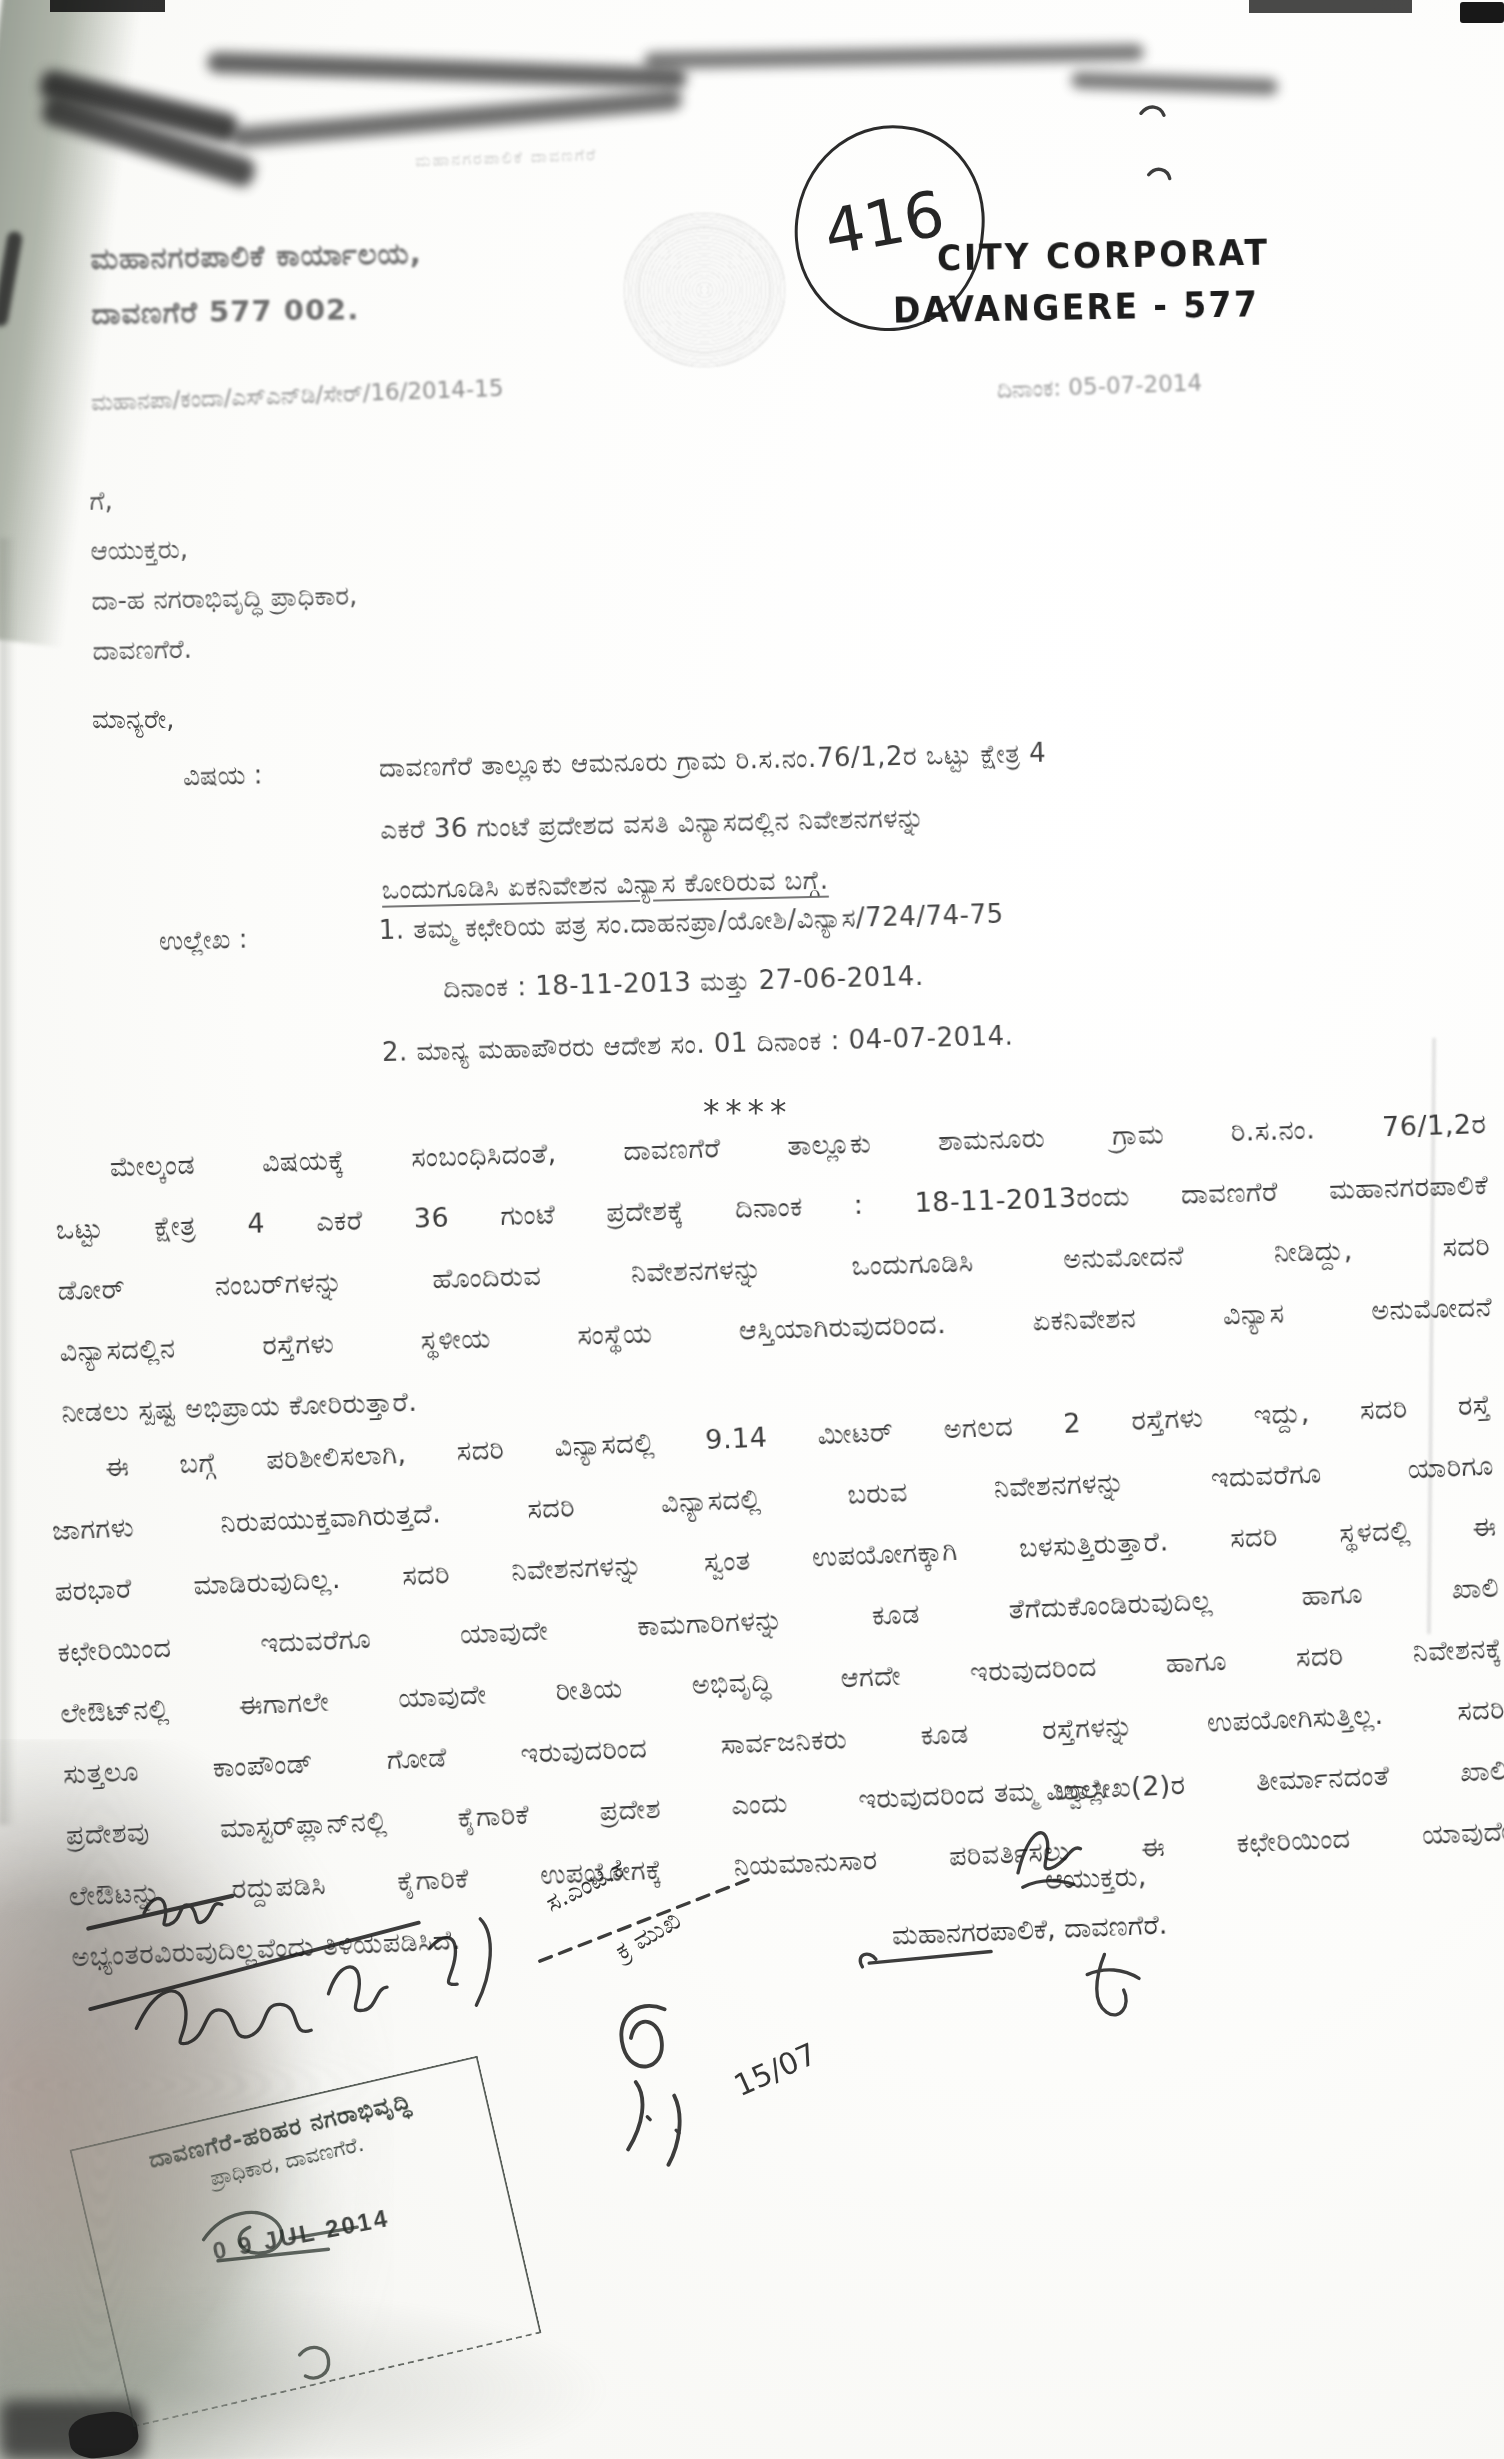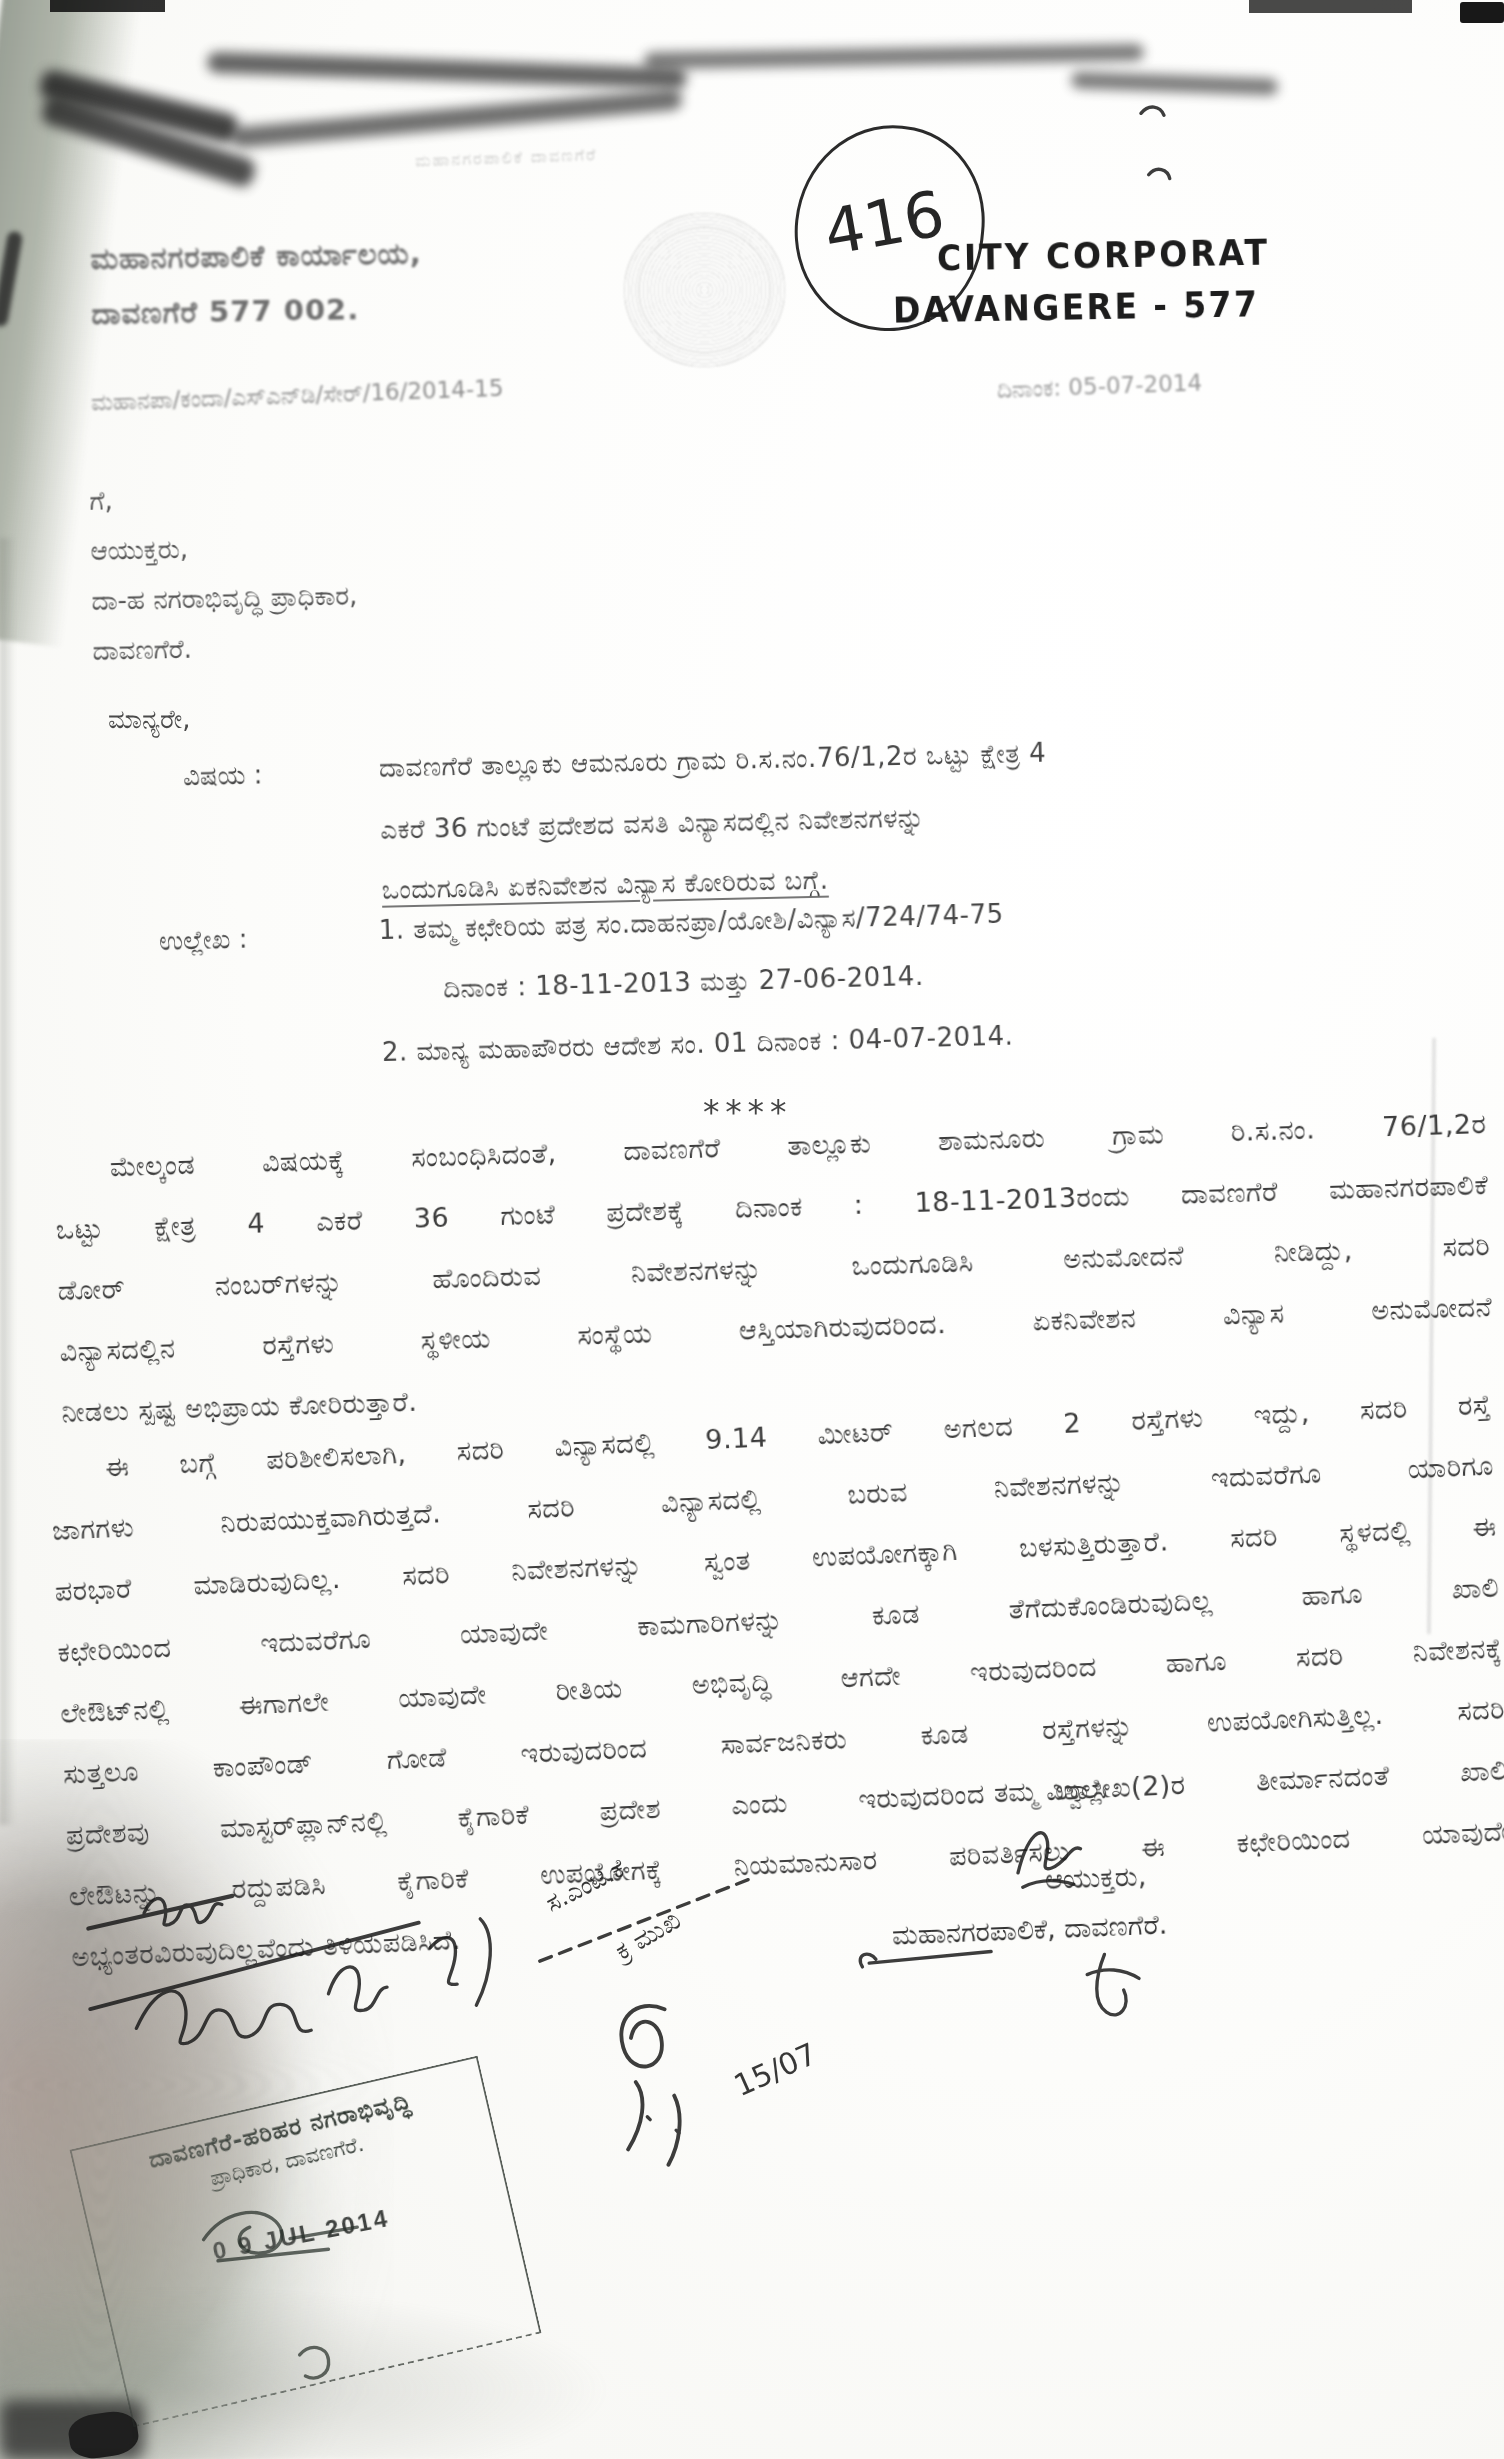--- a/index.html
+++ b/index.html
@@ -42,21 +42,21 @@
            display:flex;align-items:center;justify-content:center;}
   .circ416 span{font-size:63px;color:#262626;transform:rotate(-16deg) translate(-3.8px,-5.8px);}
   .seal{position:absolute;left:624px;top:213px;width:159px;height:152px;border-radius:50%;
         border:1.9px dotted rgba(120,120,120,.65);opacity:.8;filter:blur(1px);
         background:repeating-radial-gradient(rgba(90,90,90,.22) 0 1px, transparent 1px 3.8px);}
   .seal .inner{position:absolute;inset:13.4px;border-radius:50%;border:1px dotted rgba(130,130,130,.5);}
   .refno{position:absolute;left:91px;top:382px;font-size:23px;color:#8f8f8f;transform:rotate(-2deg);}
   .dateline{position:absolute;left:997px;top:373px;font-size:23px;color:#9a9a9a;transform:rotate(-2deg);}
   
   .addr{position:absolute;left:91px;top:473px;font-size:26px;color:#555;line-height:50px;transform:rotate(-1.2deg);}
-  .greet{position:absolute;left:108px;top:704px;font-size:26px;color:#4a4a4a;}
+  .greet{position:absolute;left:92px;top:704px;font-size:26px;color:#4a4a4a;}
   .subjblock{position:absolute;left:0;top:0;width:1504px;transform:rotate(-1.3deg);transform-origin:192px 769px;}
   .subjlabel{position:absolute;left:183px;top:761px;font-size:26px;color:#4a4a4a;}
   .subjline{position:absolute;left:379px;font-size:26px;color:#474747;letter-spacing:0.5px;}
   .refblock{position:absolute;left:0;top:0;width:1504px;transform:rotate(-1.5deg);transform-origin:192px 941px;}
   .reflabel{position:absolute;left:159px;top:925px;font-size:26px;color:#4a4a4a;}
   .refitem{position:absolute;font-size:26px;color:#474747;letter-spacing:0.5px;}
   .stars{position:absolute;left:703px;top:1093px;font-size:33px;letter-spacing:5.8px;color:#444;}
   .para{position:absolute;font-size:27px;color:#3d3d3d;letter-spacing:0.5px;}
   .para .pl{width:100%;text-align:justify;text-align-last:justify;}
   .para .pl.last{text-align-last:left;}

